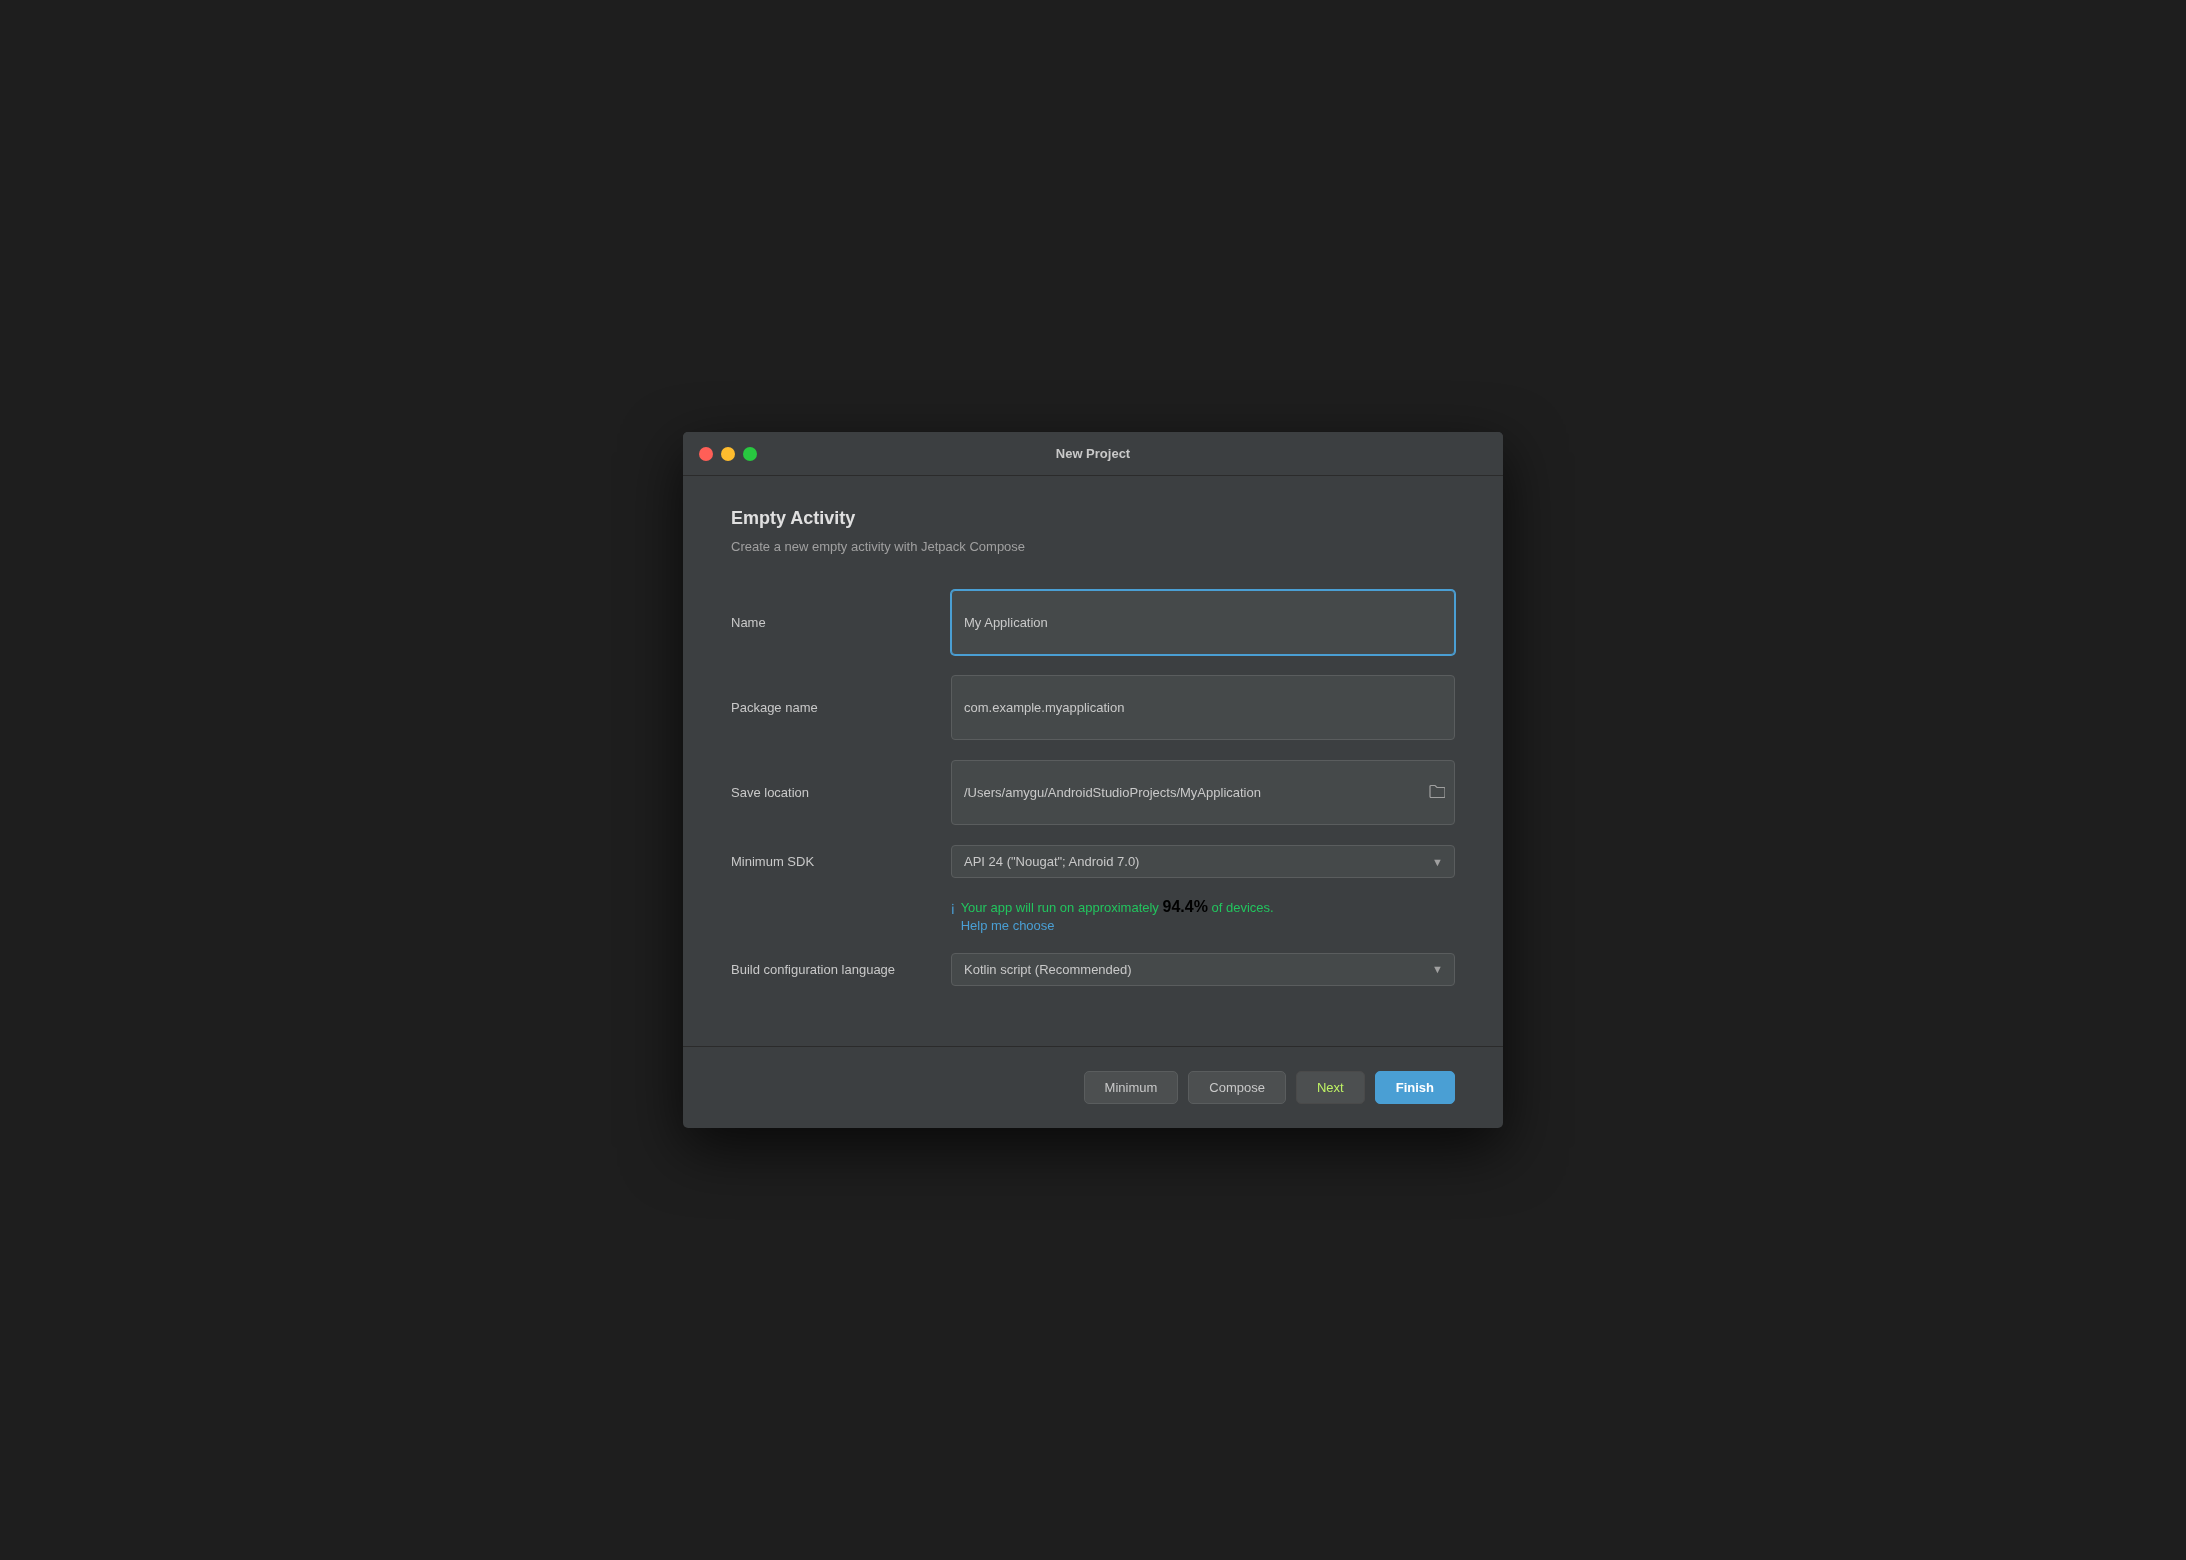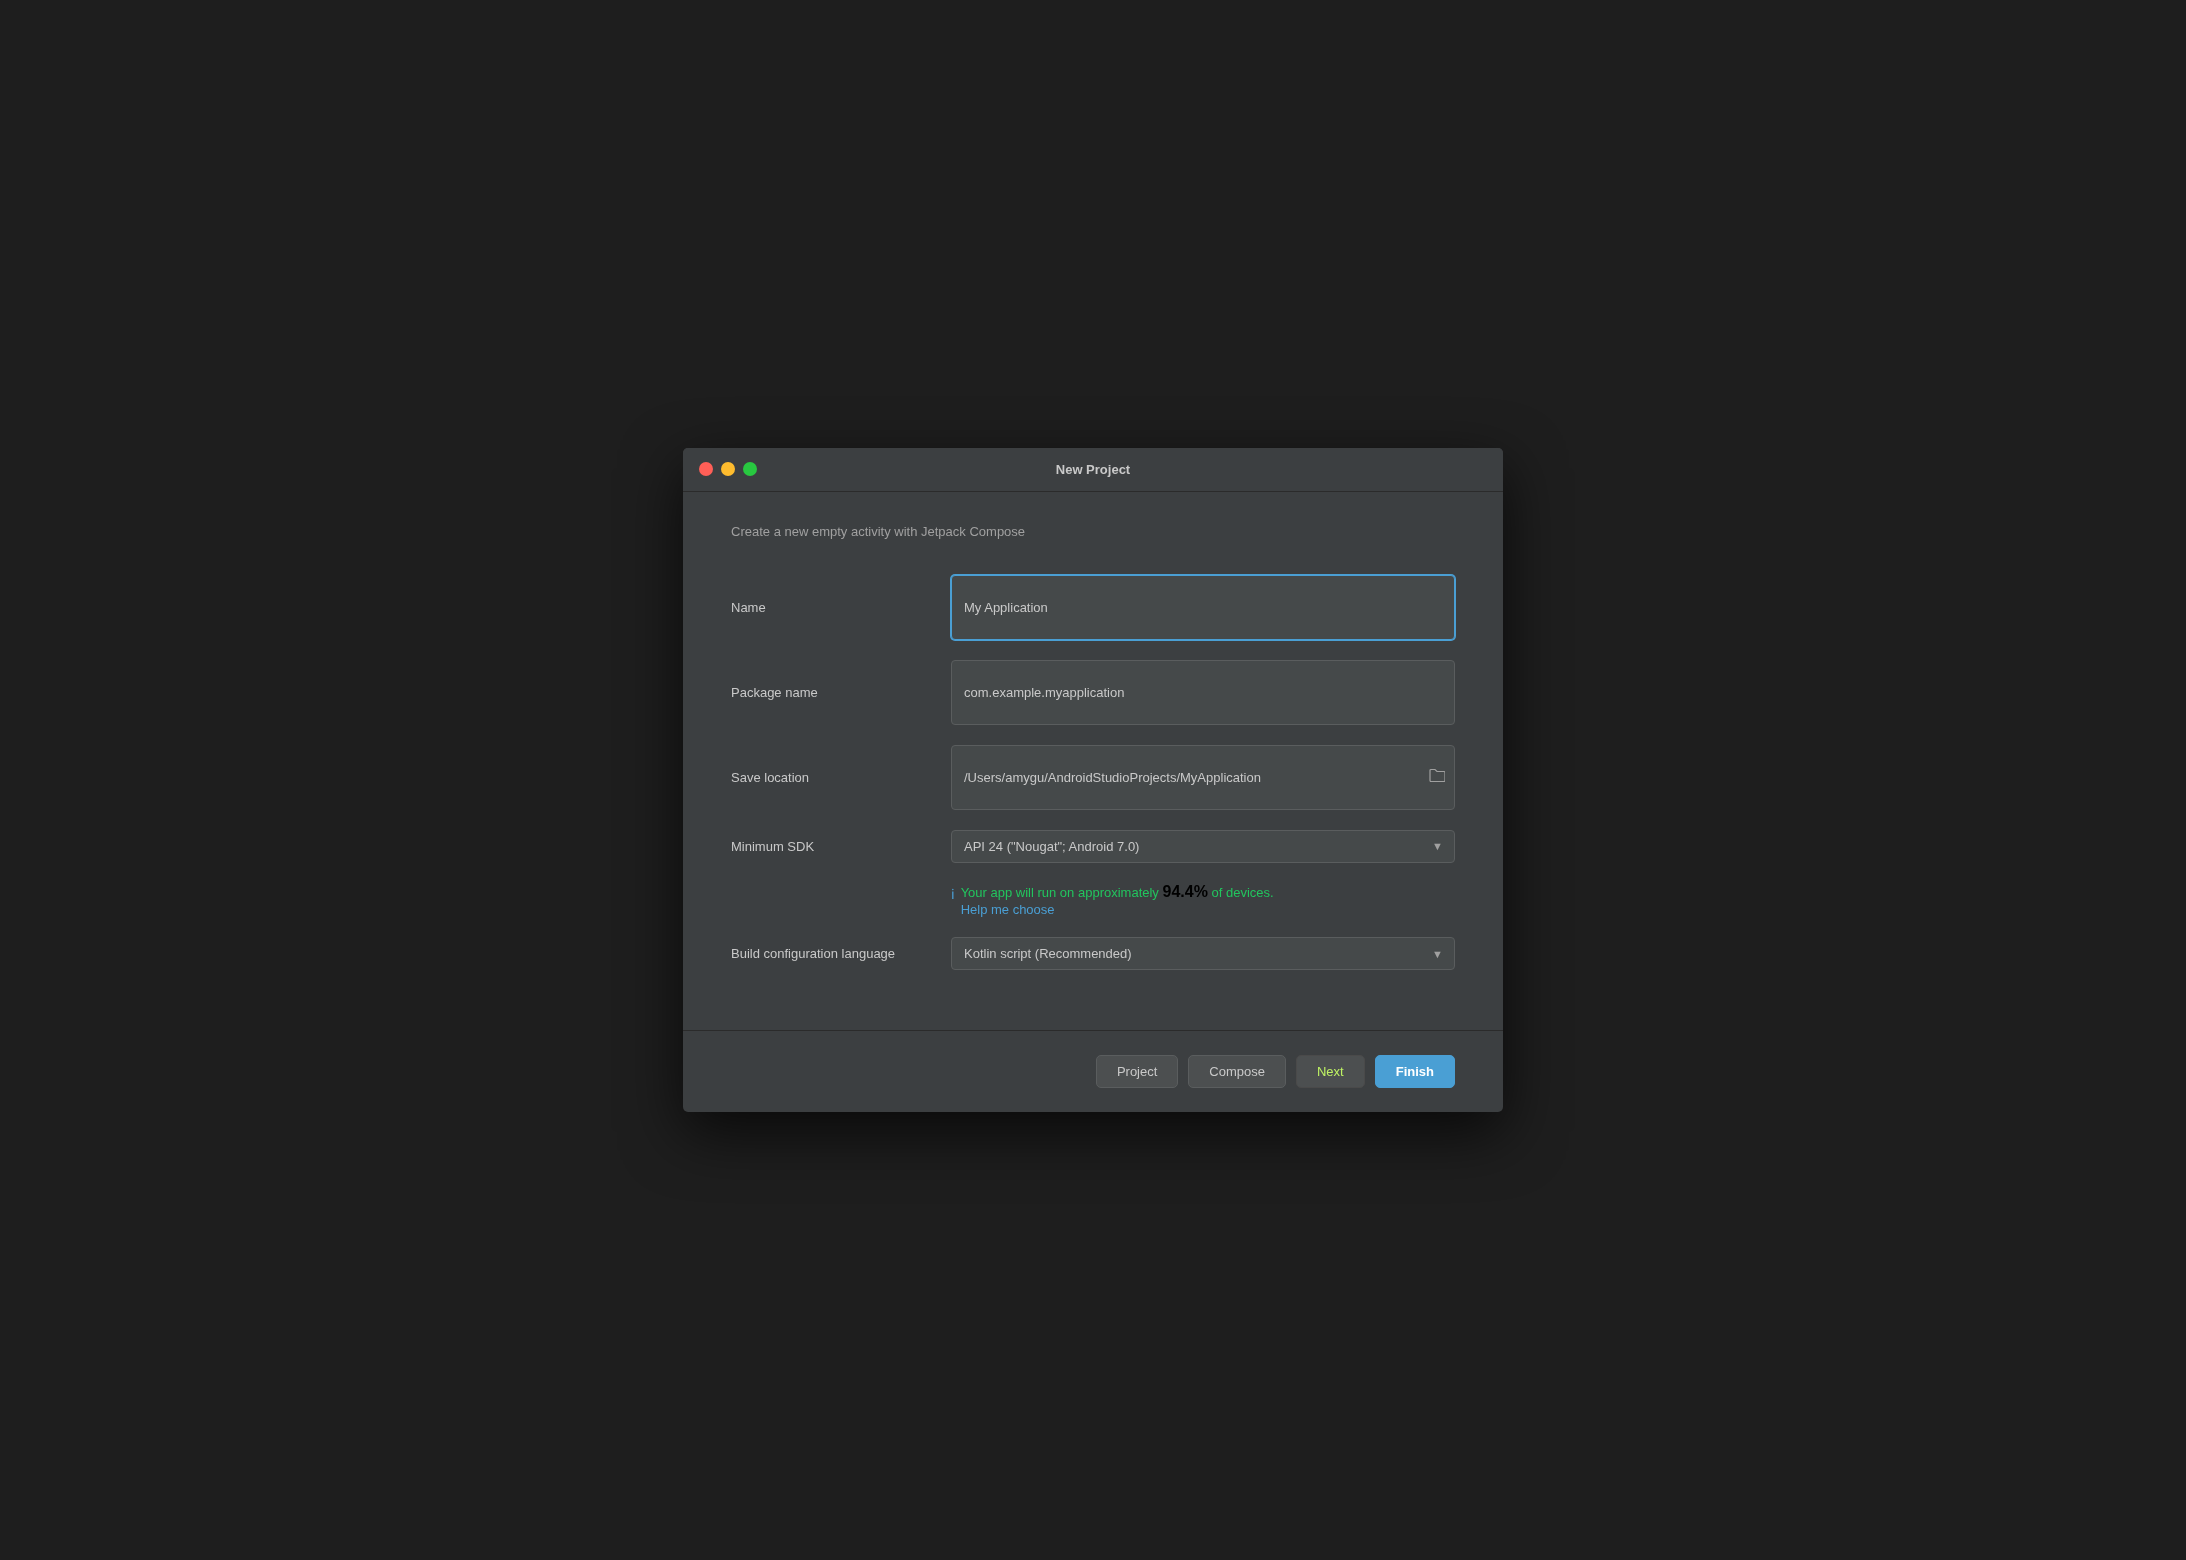--- a/index.html
+++ b/index.html
@@ -235,20 +235,21 @@
   <div class="titlebar">
     <div class="window-controls">
       <button class="control-btn control-close"></button>
       <button class="control-btn control-minimize"></button>
       <button class="control-btn control-maximize"></button>
     </div>
     <span class="titlebar-title">New Project</span>
   </div>
 
   <div class="content">
+    <div class="section-title">Empty Activity</div>
     <div class="section-subtitle">Create a new empty activity with Jetpack Compose</div>
 
     <div class="form-row">
       <label class="form-label">Name</label>
       <div class="form-input-wrapper">
         <input class="form-input active-focus" type="text" value="My Application" style="">
       </div>
     </div>
 
     <div class="form-row">
@@ -296,18 +297,18 @@
         <select class="form-select">
           <option>Kotlin script (Recommended)</option>
           <option>Groovy DSL</option>
         </select>
         <span class="select-arrow">▼</span>
       </div>
     </div>
   </div>
 
   <div class="footer">
-    <button class="btn btn-default">Project</button>
+    <button class="btn btn-default">Minimum</button>
     <button class="btn btn-default">Compose</button>
     <button class="btn btn-disabled" disabled="">Next</button>
     <button class="btn btn-primary">Finish</button>
   </div>
 </div>
 
 </body></html>

